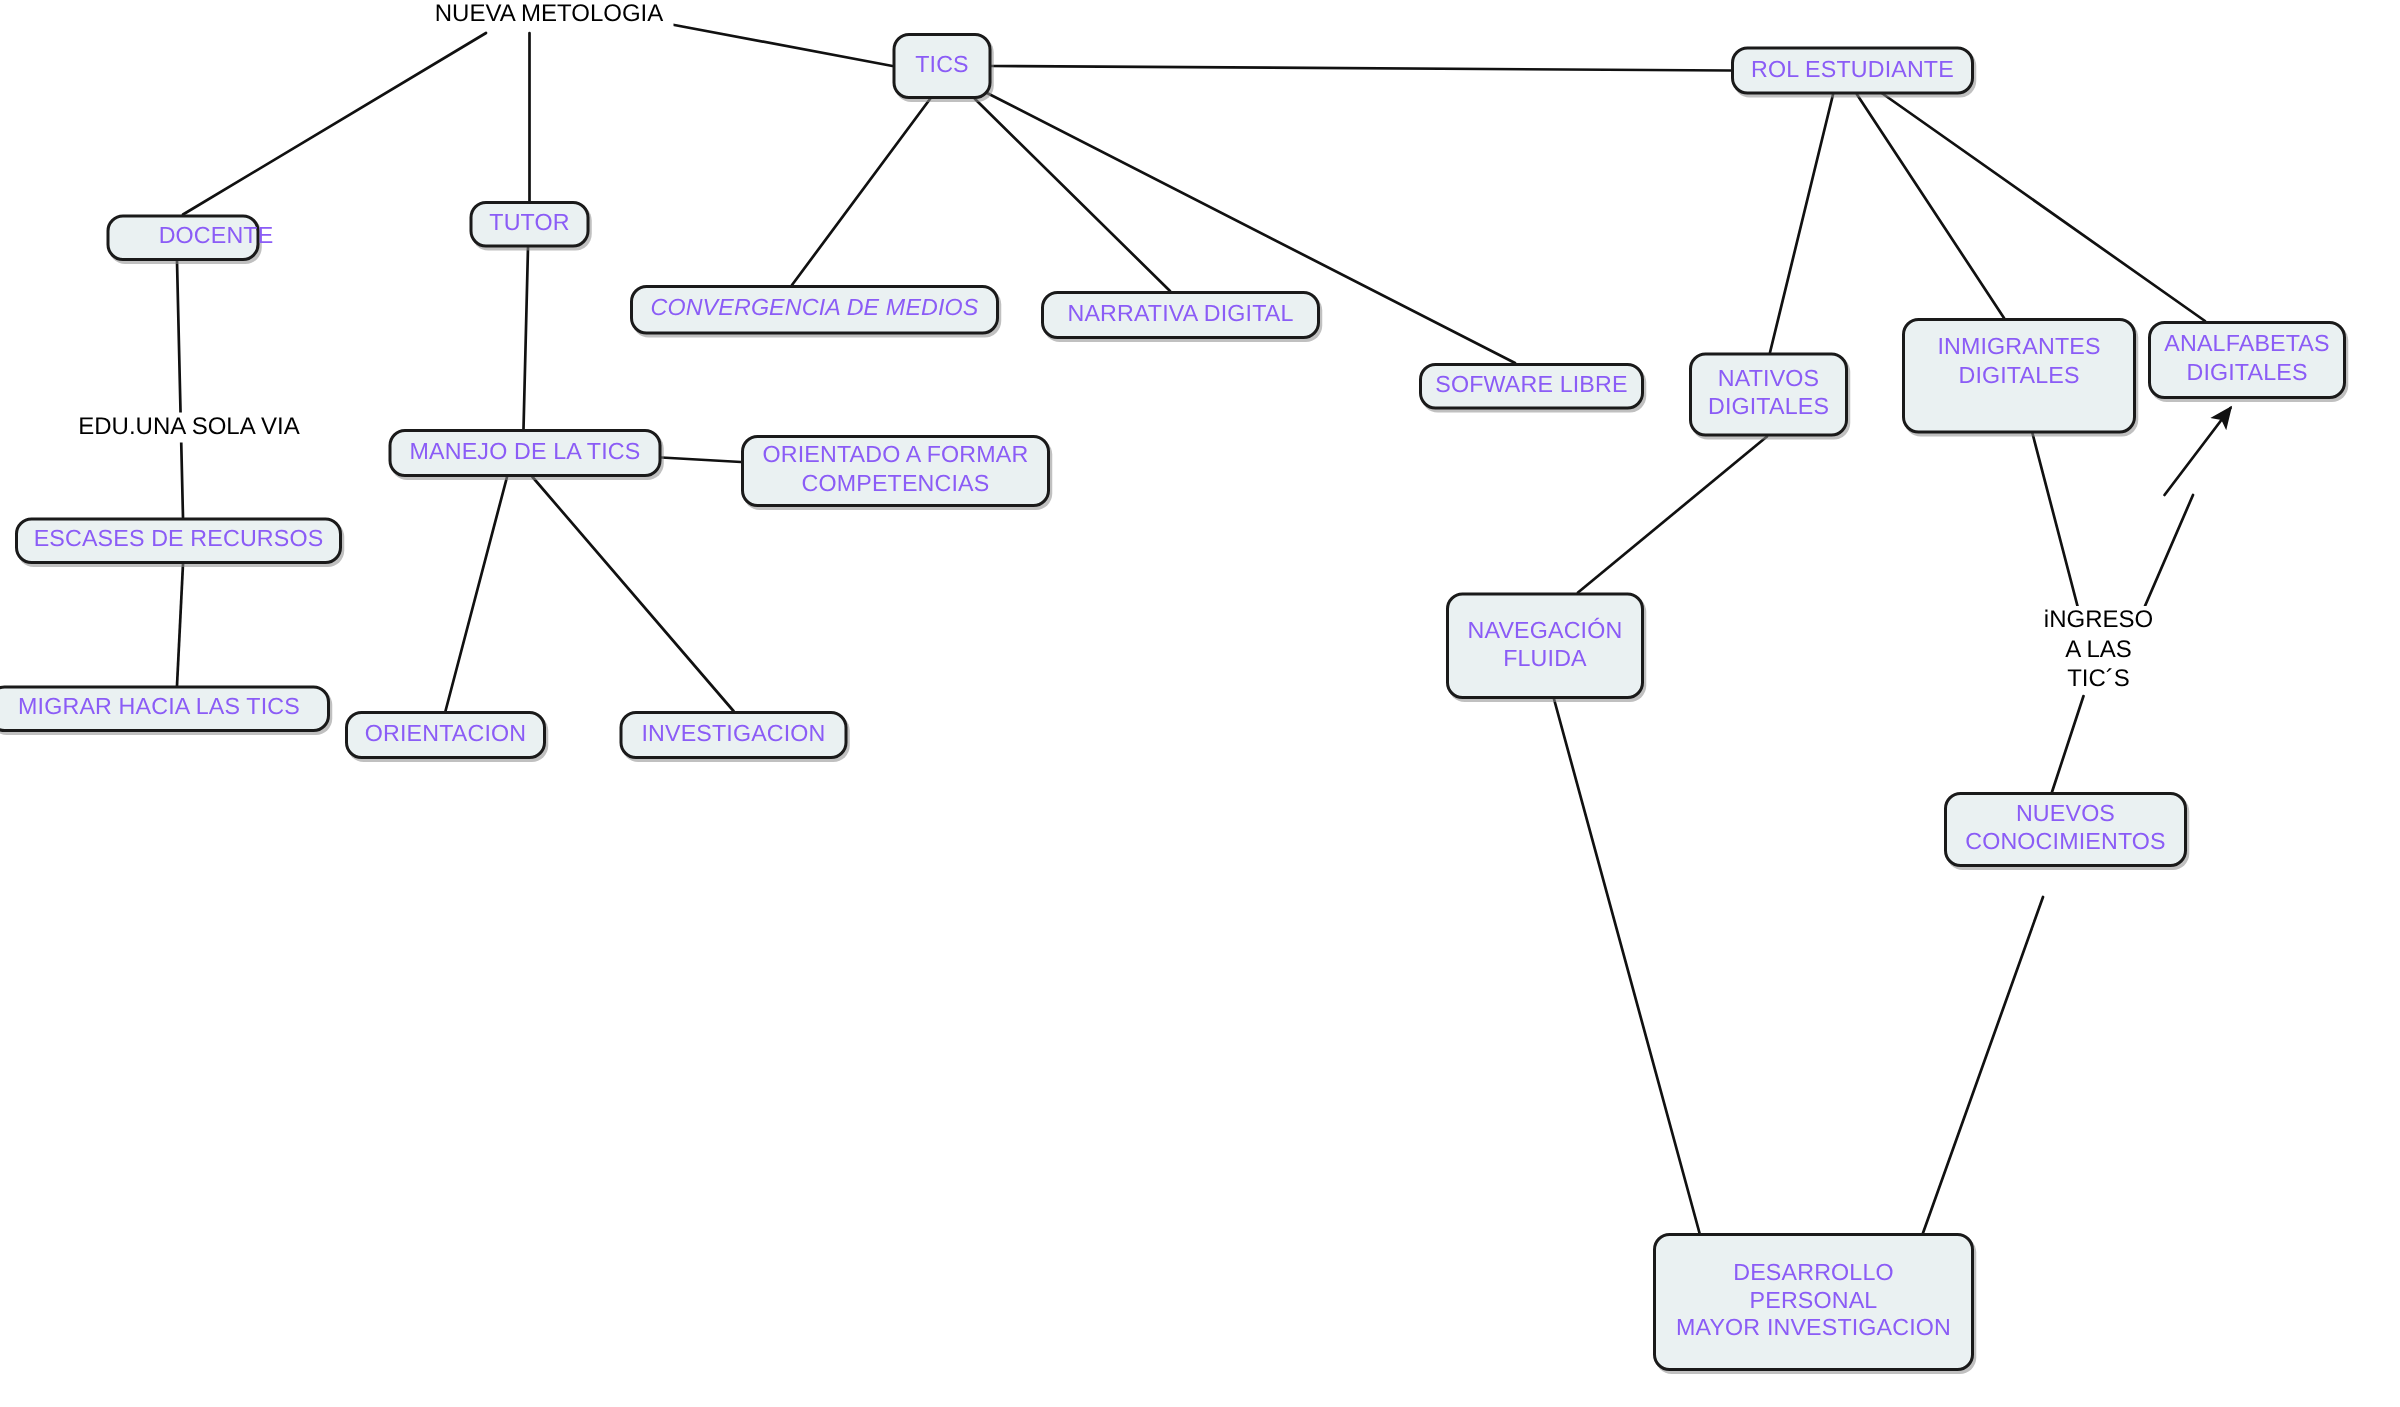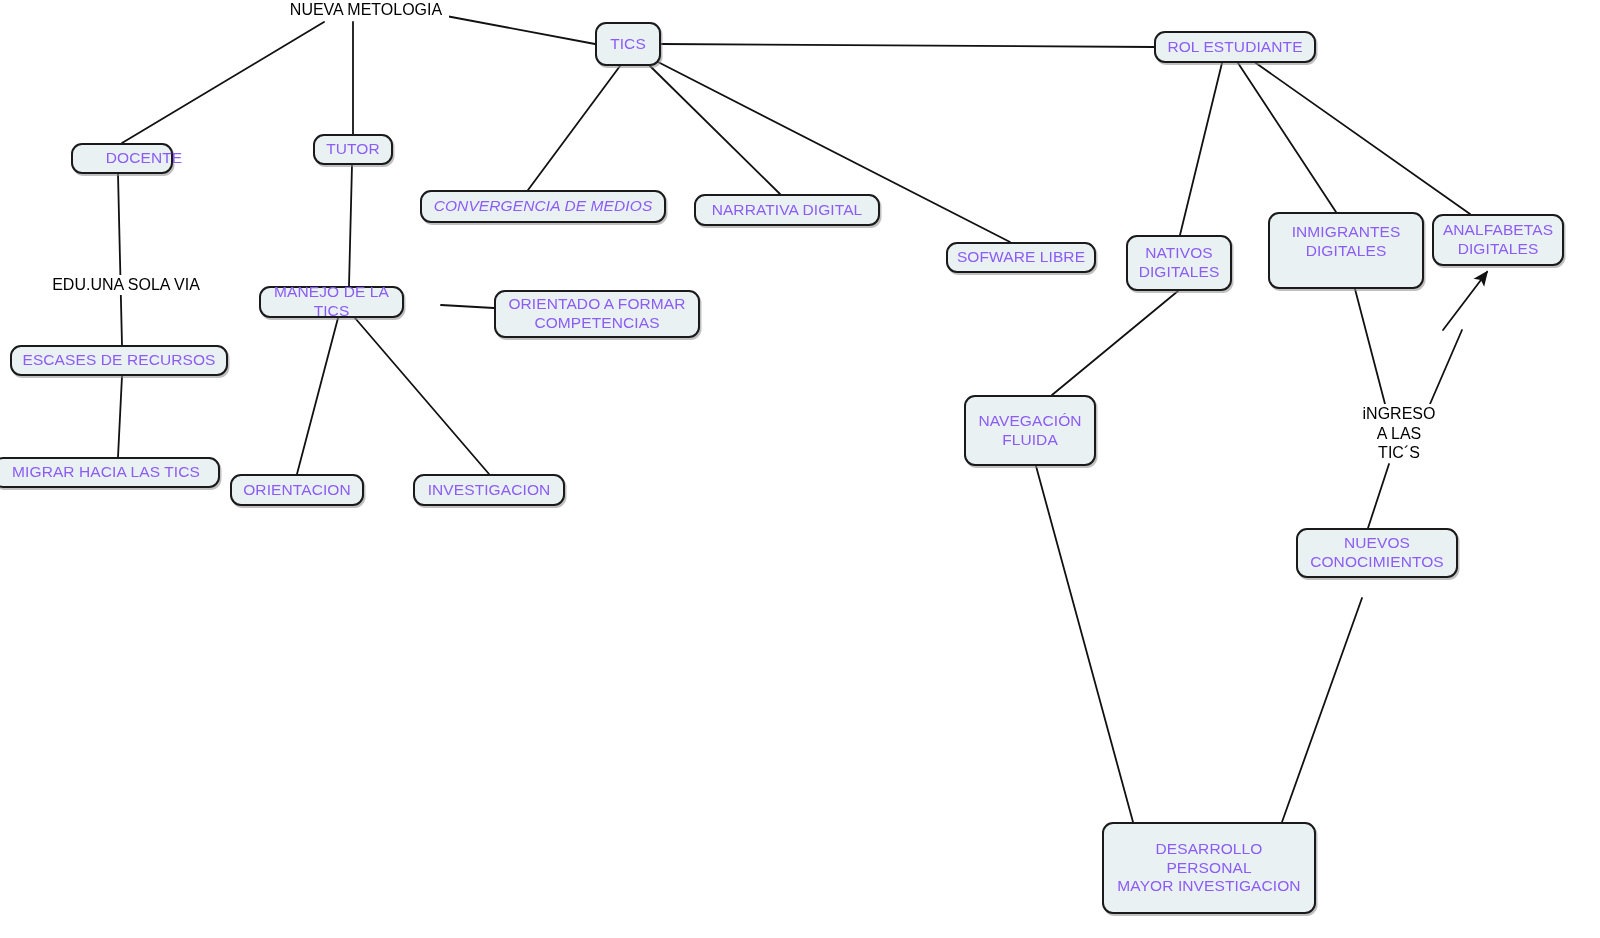--- a/index.html
+++ b/index.html
@@ -103,21 +103,21 @@
       <div class="node" style="left: 420px; top: 190px; width: 246px; height: 33px; font-style: italic;">CONVERGENCIA DE MEDIOS</div>
       <div class="node" style="left: 694px; top: 194px; width: 186px; height: 32px;">NARRATIVA DIGITAL</div>
       <div class="node" style="left: 946px; top: 242px; width: 150px; height: 31px;">SOFWARE LIBRE</div>
       <div class="node" style="left: 1126px; top: 235px; width: 106px; height: 56px;">NATIVOS
 DIGITALES</div>
       <div class="node top-aligned" style="left: 1268px; top: 212px; width: 156px; height: 77px;">INMIGRANTES
 DIGITALES</div>
       <div class="node" style="left: 1432px; top: 214px; width: 132px; height: 52px;">ANALFABETAS
 DIGITALES</div>
       <div class="freetext" style="left: 40px; top: 235px; width: 168px; margin-top: 40px;">EDU.UNA SOLA VIA</div>
-      <div class="node" style="left: 259px; top: 286px; width: 145px; height: 32px;">MANEJO DE LA TICS</div>
+      <div class="node" style="left: 259px; top: 286px; width: 182px; height: 32px;">MANEJO DE LA TICS</div>
       <div class="node" style="left: 494px; top: 290px; width: 206px; height: 48px;">ORIENTADO A FORMAR
 COMPETENCIAS</div>
       <div class="node" style="left: 10px; top: 345px; width: 218px; height: 31px;">ESCASES DE RECURSOS</div>
       <div class="node" style="left: 964px; top: 395px; width: 132px; height: 71px;">NAVEGACIÓN
 FLUIDA</div>
       <div class="freetext" style="left: 1351px; top: 404px; width: 92px;">iNGRESO
 A LAS
 TIC´S</div>
       <div class="node" style="left: -8px; top: 457px; width: 228px; height: 31px;">MIGRAR HACIA LAS TICS</div>
       <div class="node" style="left: 230px; top: 474px; width: 134px; height: 32px;">ORIENTACION</div>

